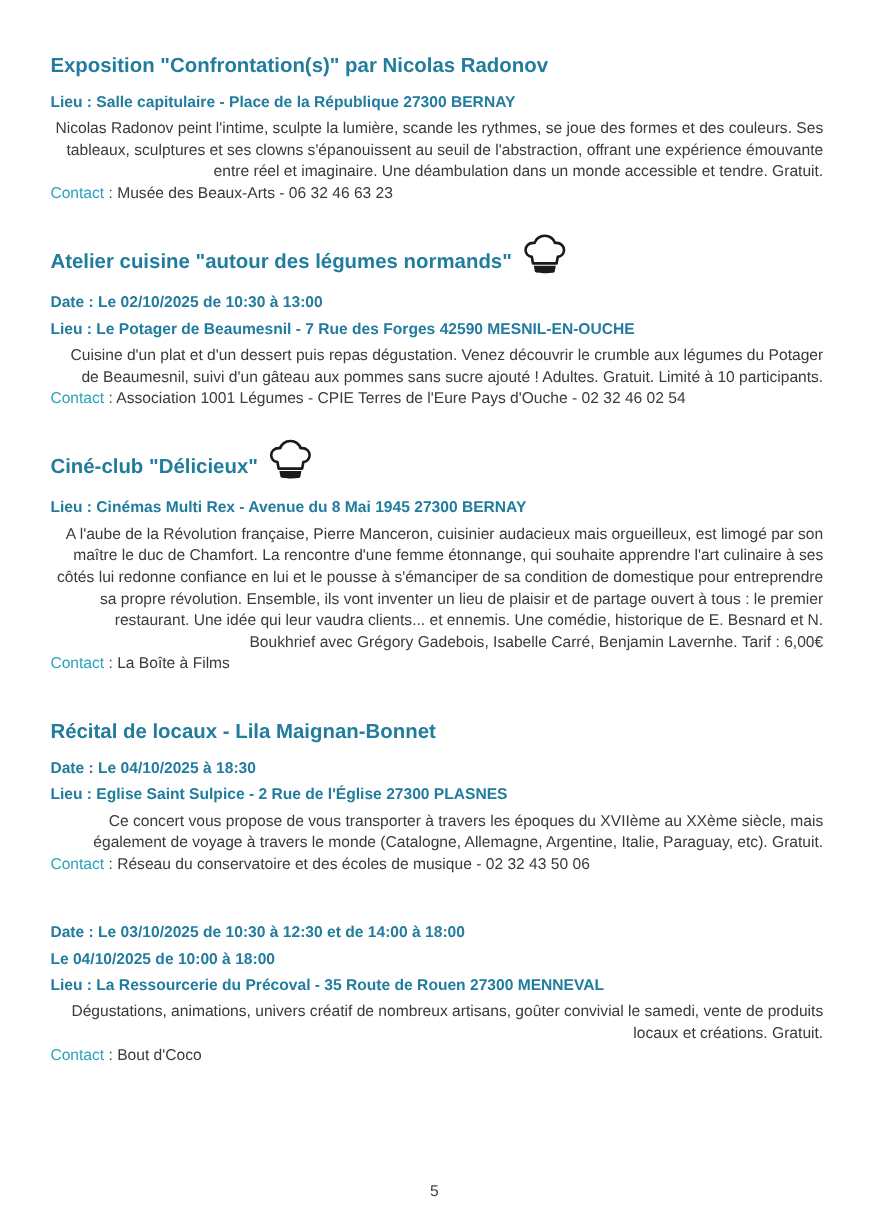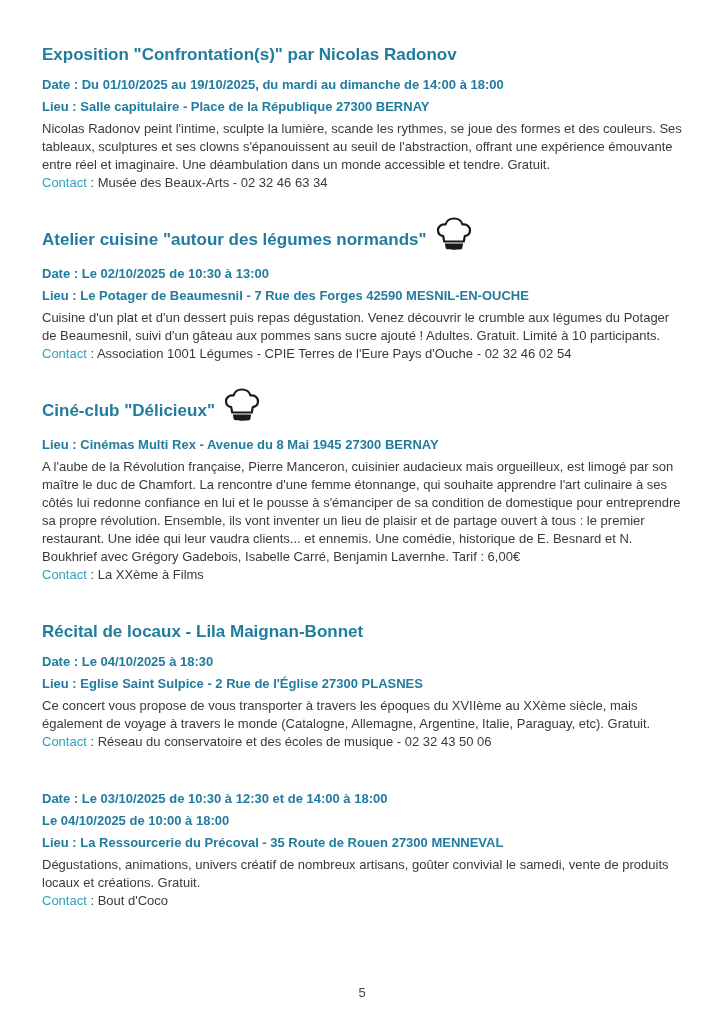--- a/index.html
+++ b/index.html
@@ -41,20 +41,21 @@
     font-size:13px;
     font-weight:bold;
     color:var(--heading);
     line-height:22px;
   }
   .desc{
     margin:2px 0 0 0;
     font-size:13px;
     line-height:18px;
     color:var(--body);
+    text-align:right;
   }
   .contact{
     margin:0;
     font-size:13px;
     line-height:18px;
     color:var(--body);
   }
   .contact-label{
     font-weight:normal;
     color:var(--contact);
@@ -70,24 +71,23 @@
 </style>
 </head>
 <body>
 
 <div class="content">
 
   <section class="event">
     <h2 class="event-title">
       <span>Exposition "Confrontation(s)" par Nicolas Radonov</span>
     </h2>
-    <p class="meta">Date : Du 01/10/2025 au 19/10/2025, du mardi au dimanche de 14:00 à 18:00</p>
     <p class="meta">Lieu : Salle capitulaire - Place de la République 27300 BERNAY</p>
     <p class="desc">Nicolas Radonov peint l'intime, sculpte la lumière, scande les rythmes, se joue des formes et des couleurs. Ses tableaux, sculptures et ses clowns s'épanouissent au seuil de l'abstraction, offrant une expérience émouvante entre réel et imaginaire. Une déambulation dans un monde accessible et tendre. Gratuit.</p>
-    <p class="contact"><span class="contact-label">Contact</span><span> : Musée des Beaux-Arts - 02 32 46 63 34</span></p>
+    <p class="contact"><span class="contact-label">Contact</span><span> : Musée des Beaux-Arts - 06 32 46 63 23</span></p>
   </section>
 
   <section class="event">
     <h2 class="event-title">
       <span>Atelier cuisine "autour des légumes normands"</span>
       <svg class="chef-hat" viewBox="0 0 40 40" aria-hidden="true">
         <path d="M20 4.5c-4.2 0-7.6 2.6-8.5 6-0.4-0.1-0.9-0.1-1.3-0.1-3.5 0-6.2 2.6-6.2 5.9 0 3 2.2 5.3 5.2 5.8l1 5.4h19.6l1-5.4c3-0.5 5.2-2.8 5.2-5.8 0-3.3-2.7-5.9-6.2-5.9-0.4 0-0.9 0-1.3 0.1-0.9-3.4-4.3-6-8.5-6z" fill="#ffffff" stroke="#1a1a1a" stroke-width="2.2" stroke-linejoin="round"></path>
         <path d="M10.8 29.5h18.4l-1 5c-0.1 1.6-15.3 1.6-16.4 0z" fill="#1a1a1a"></path>
       </svg>
     </h2>
@@ -100,21 +100,21 @@
   <section class="event">
     <h2 class="event-title">
       <span>Ciné-club "Délicieux"</span>
       <svg class="chef-hat" viewBox="0 0 40 40" aria-hidden="true">
         <path d="M20 4.5c-4.2 0-7.6 2.6-8.5 6-0.4-0.1-0.9-0.1-1.3-0.1-3.5 0-6.2 2.6-6.2 5.9 0 3 2.2 5.3 5.2 5.8l1 5.4h19.6l1-5.4c3-0.5 5.2-2.8 5.2-5.8 0-3.3-2.7-5.9-6.2-5.9-0.4 0-0.9 0-1.3 0.1-0.9-3.4-4.3-6-8.5-6z" fill="#ffffff" stroke="#1a1a1a" stroke-width="2.2" stroke-linejoin="round"></path>
         <path d="M10.8 29.5h18.4l-1 5c-0.1 1.6-15.3 1.6-16.4 0z" fill="#1a1a1a"></path>
       </svg>
     </h2>
     <p class="meta">Lieu : Cinémas Multi Rex - Avenue du 8 Mai 1945 27300 BERNAY</p>
     <p class="desc">A l'aube de la Révolution française, Pierre Manceron, cuisinier audacieux mais orgueilleux, est limogé par son maître le duc de Chamfort. La rencontre d'une femme étonnange, qui souhaite apprendre l'art culinaire à ses côtés lui redonne confiance en lui et le pousse à s'émanciper de sa condition de domestique pour entreprendre sa propre révolution. Ensemble, ils vont inventer un lieu de plaisir et de partage ouvert à tous : le premier restaurant. Une idée qui leur vaudra clients... et ennemis. Une comédie, historique de E. Besnard et N. Boukhrief avec Grégory Gadebois, Isabelle Carré, Benjamin Lavernhe. Tarif : 6,00€</p>
-    <p class="contact"><span class="contact-label">Contact</span><span> : La XXème à Films</span></p>
+    <p class="contact"><span class="contact-label">Contact</span><span> : La Boîte à Films</span></p>
   </section>
 
   <section class="event">
     <h2 class="event-title">
       <span>Récital de locaux - Lila Maignan-Bonnet</span>
     </h2>
     <p class="meta">Date : Le 04/10/2025 à 18:30</p>
     <p class="meta">Lieu : Eglise Saint Sulpice - 2 Rue de l'Église 27300 PLASNES</p>
     <p class="desc">Ce concert vous propose de vous transporter à travers les époques du XVIIème au XXème siècle, mais également de voyage à travers le monde (Catalogne, Allemagne, Argentine, Italie, Paraguay, etc). Gratuit.</p>
     <p class="contact"><span class="contact-label">Contact</span><span> : Réseau du conservatoire et des écoles de musique - 02 32 43 50 06</span></p>

